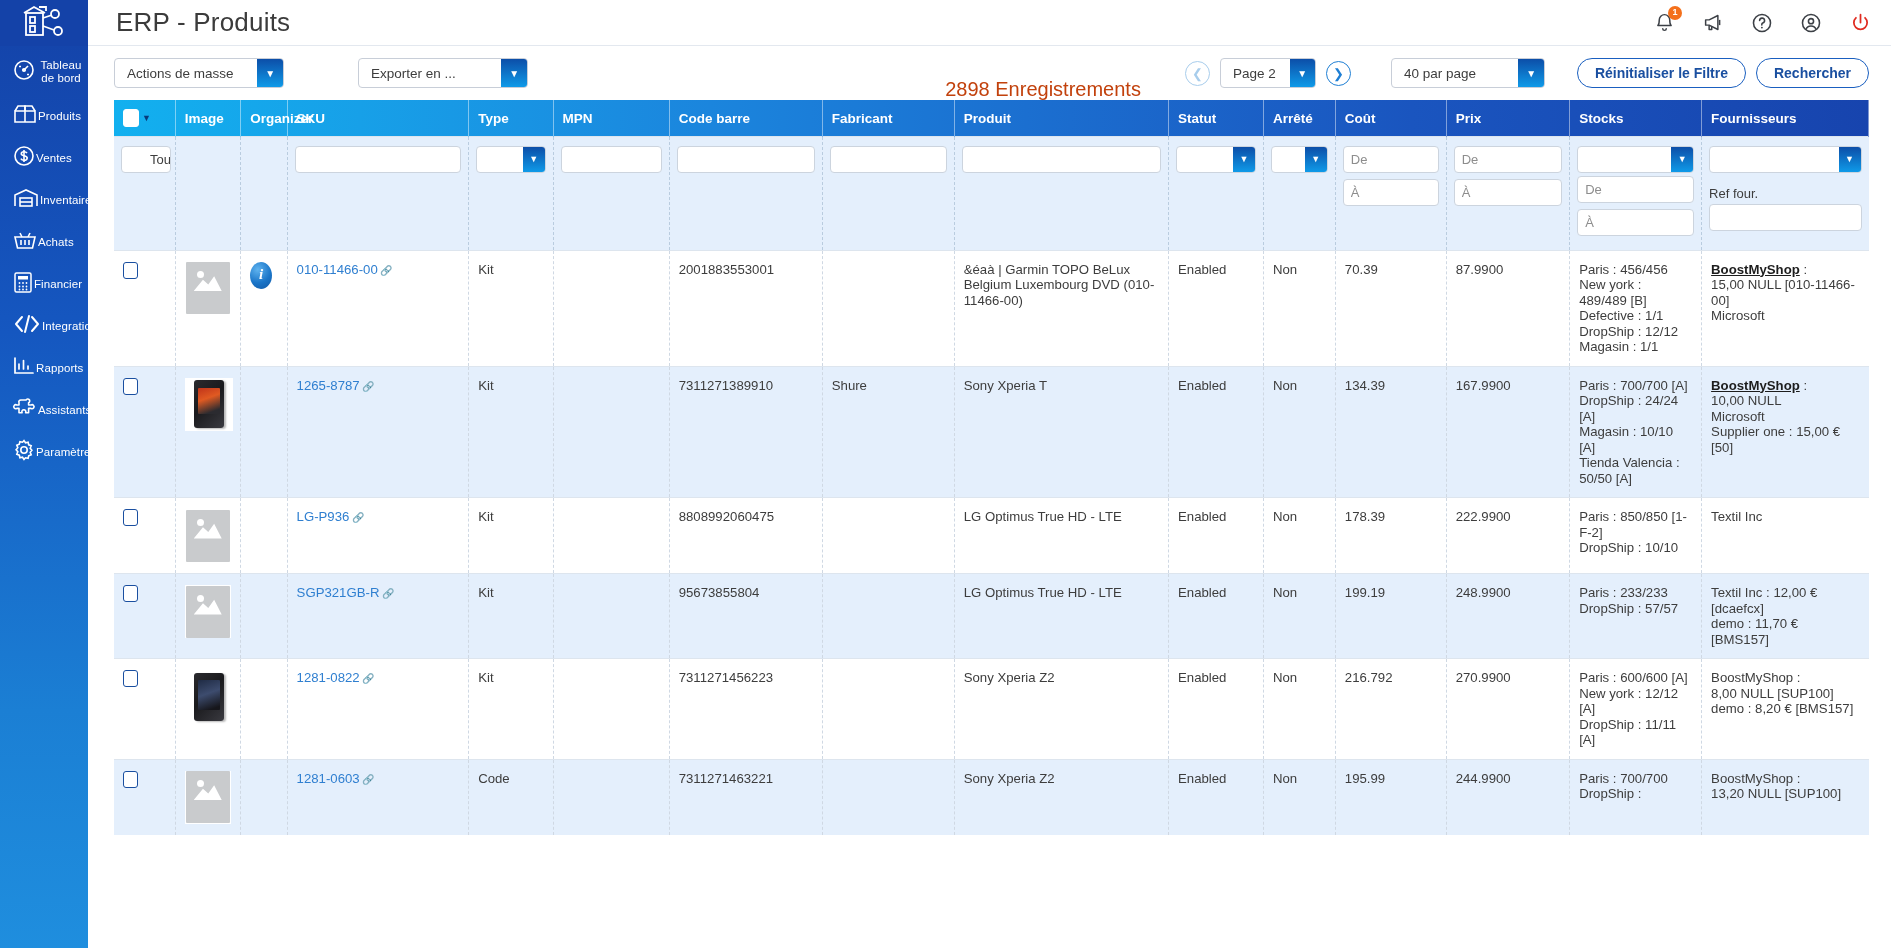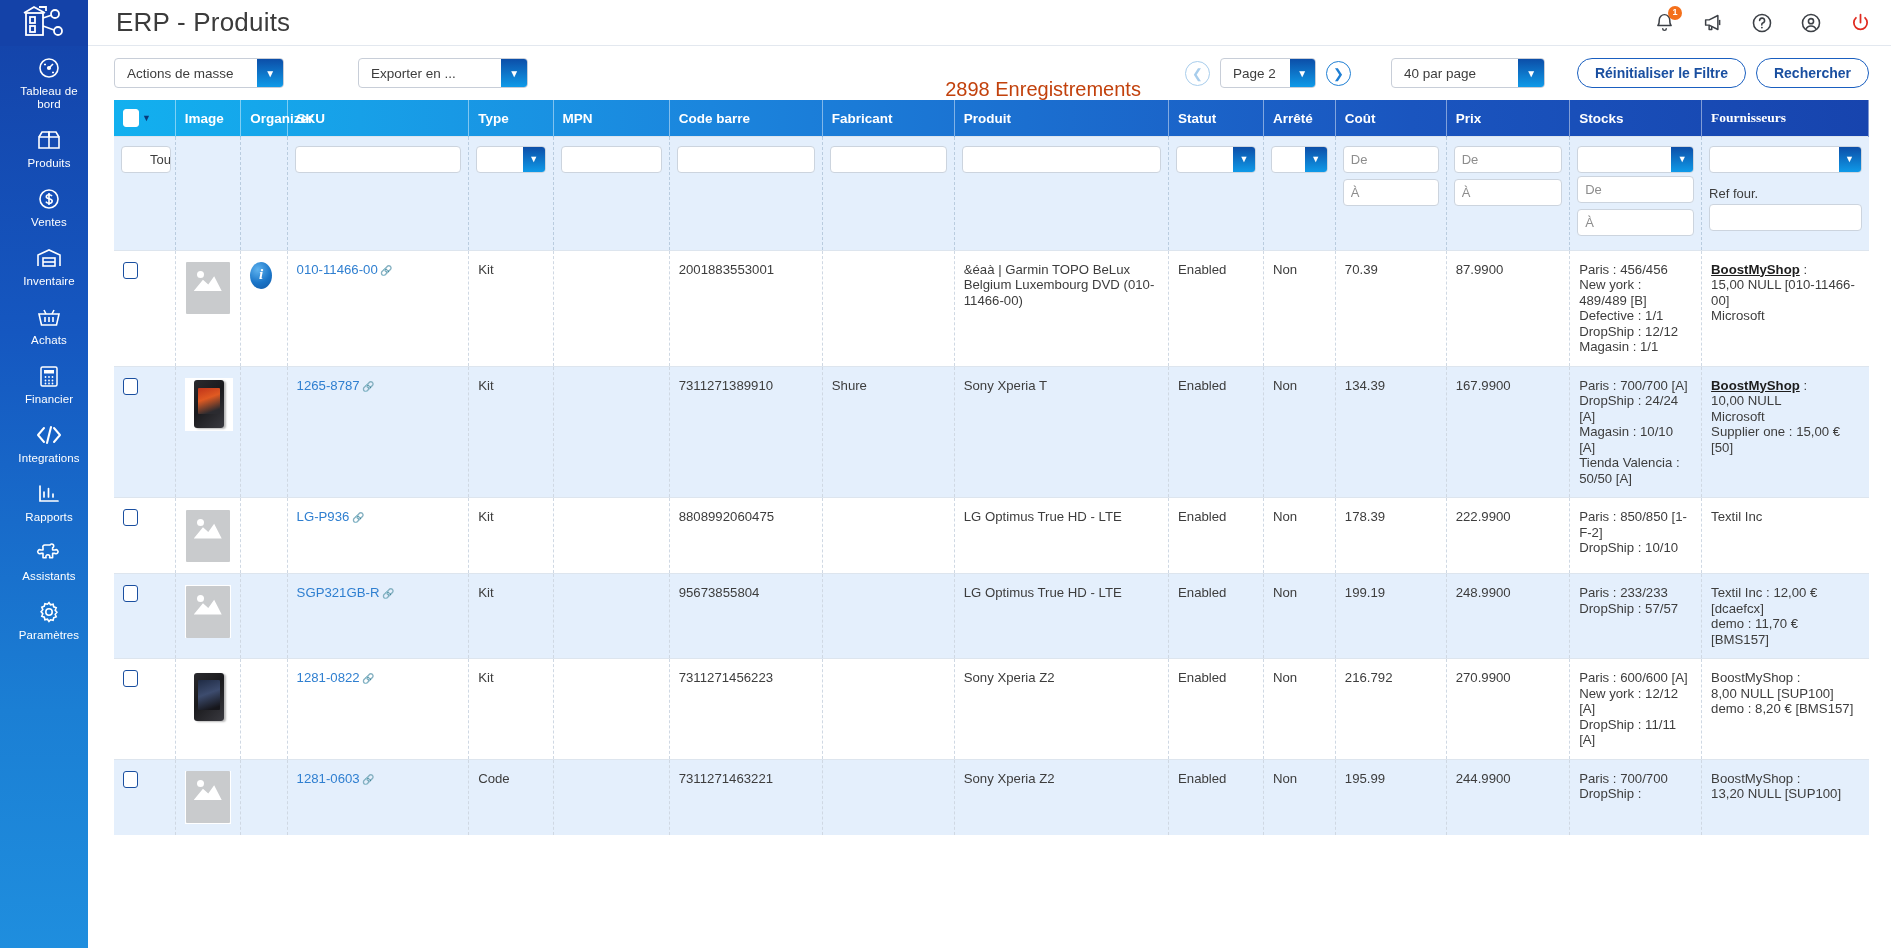--- a/index.html
+++ b/index.html
@@ -20,21 +20,21 @@
     overflow: hidden;
   }
   .logo-box {
     width: 88px; height: 46px;
     display: flex; align-items: center; justify-content: center;
     background: #1442a8;
   }
   .nav-item {
     width: 88px;
     padding: 9px 2px 7px 12px;
-    display: flex; flex-direction: column; align-items: center; justify-content: flex-start;
+    display: flex; align-items: center; justify-content: flex-start;
     color: #ffffff; cursor: pointer;
   }
   .nav-icon { height: 26px; display: flex; align-items: center; justify-content: center; }
   .nav-label {
     margin-top: 4px; font-size: 11.5px; line-height: 13px;
     text-align: center; color: #ffffff; letter-spacing: .1px;
   }
 
   
   .main { flex: 1; display: flex; flex-direction: column; height: 948px; overflow: hidden; background:#fff;}
@@ -110,21 +110,21 @@
   
   .table-wrap { flex: 1; overflow: hidden; padding: 0 22px 0 26px; }
   table.grid { width: 100%; border-collapse: collapse; table-layout: fixed; }
   table.grid thead th {
     color: #ffffff; font-size: 13.5px; font-weight: 700;
     text-align: left; padding: 9px 9px;
     height: 35px; vertical-align: middle;
     border-right: 1px solid rgba(255,255,255,.45);
   }
   thead tr.hdr { background: linear-gradient(90deg, #12b0ef 0%, #17a0e8 14%, #1b85dd 34%, #1b6fd0 52%, #1a55bf 74%, #1744ae 100%); }
-  thead th:last-child { border-right: none; font-family: Liberation Serif, serif; }
+  thead th:last-child { border-right: none; }
 
   tr.filters td {
     background: #e4effc;
     vertical-align: top;
     padding: 9px 7px 14px 7px;
     border-right: 1px dashed #b9ccdf;
   }
   tr.filters td:last-child { border-right: none; }
   tr.filters td:first-child { border-right: 1px dashed #b9ccdf; }
 

